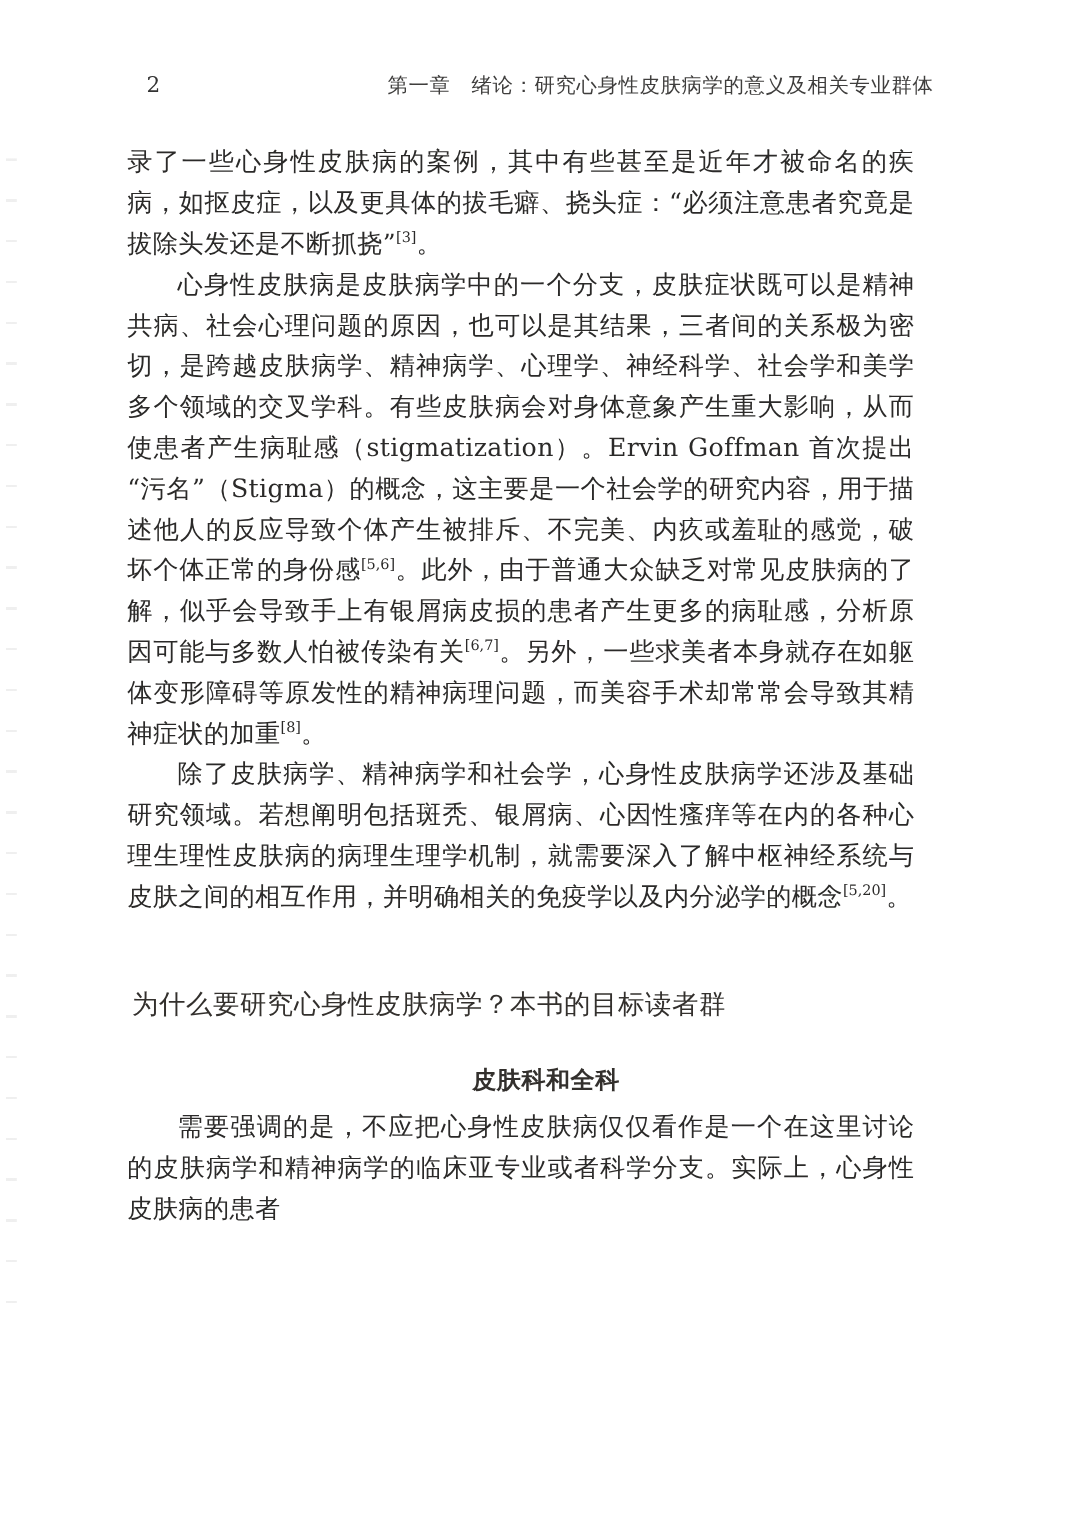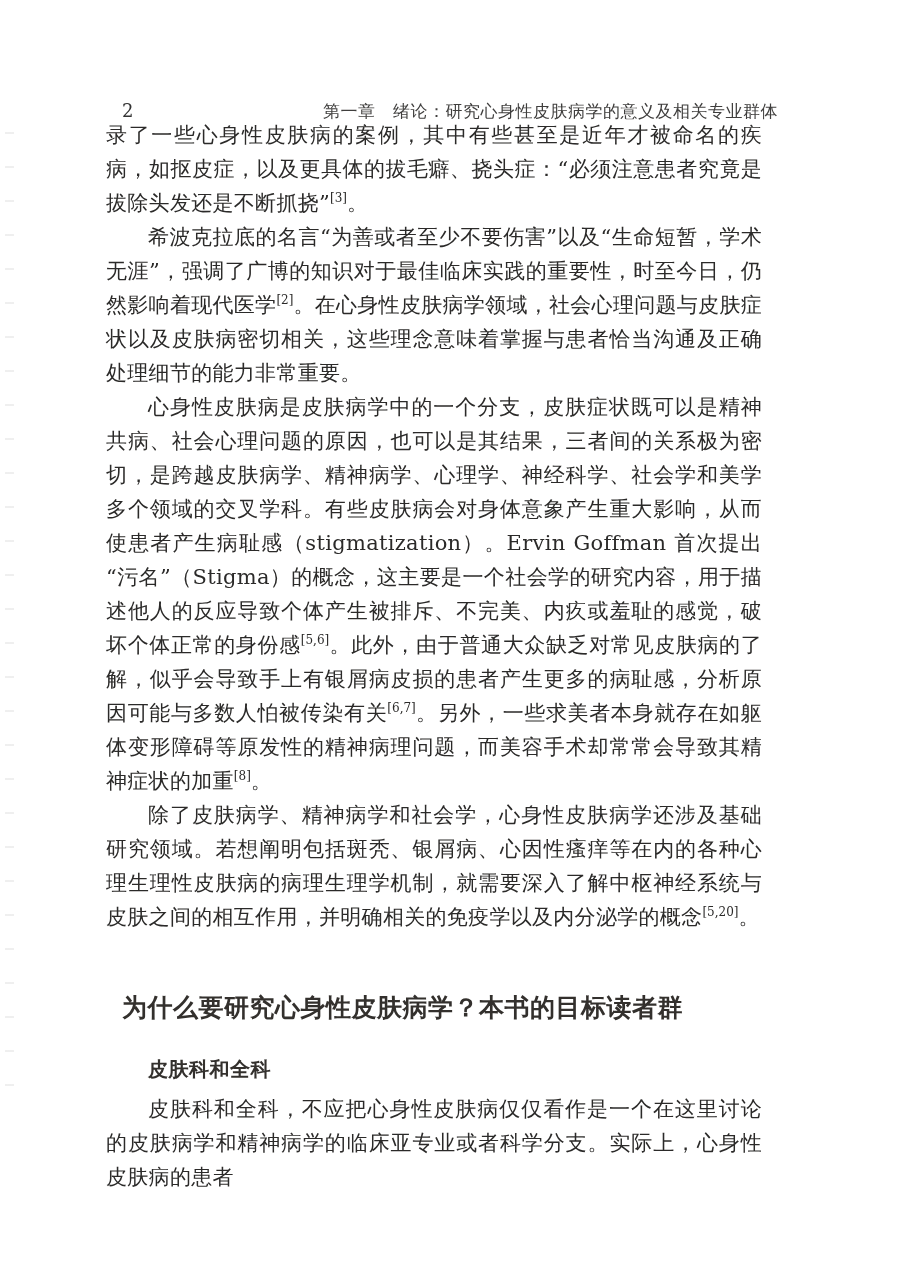--- a/index.html
+++ b/index.html
@@ -26,21 +26,20 @@
     font-size: 17px;
     color: #3f3e3d;
   }
   .running-header .pagenum {
     font-family: "DejaVu Serif", "Liberation Serif", serif;
     font-size: 18px;
     color: #333;
   }
   .running-header .title {
     letter-spacing: 0.5px;
-    margin-top: 40px;
   }
   .content {
     position: absolute;
     top: 118px;
     left: 106px;
     width: 656px;
   }
   p.para {
     margin: 0;
     font-family: "DejaVu Serif", "Liberation Serif", serif;
@@ -51,36 +50,37 @@
     letter-spacing: 0.3px;
   }
   p.para.indent { text-indent: 2em; }
   sup.ref {
     font-size: 12px;
     line-height: 0;
     vertical-align: super;
     letter-spacing: 0;
   }
   h1.section-heading {
-    margin: 54px 0 0 16px;
+    margin: 54px 0 0 4px;
     font-family: "DejaVu Sans", "Liberation Sans", sans-serif;
-    font-size: 25px;
+    font-size: 22px;
     line-height: 40px;
-    font-weight: 700;
+    font-weight: 400;
     color: #33302d;
     letter-spacing: 0.5px;
   }
   h2.subsection-heading {
     margin: 28px 0 0 42px;
-    font-family: Liberation Mono, monospace;
+    font-family: Liberation Sans, sans-serif;
     font-size: 20px;
     line-height: 30px;
     font-weight: 700;
     color: #33302d;
     letter-spacing: 0.5px;
+    text-align: center;
   }
   #section-paras { margin-top: 6px; }
   .scan-marks {
     position: absolute;
     left: 5px;
     top: 132px;
     width: 9px;
     height: 960px;
     background: repeating-linear-gradient(
       to bottom,
@@ -96,28 +96,27 @@
 <div class="page">
 
   <div class="running-header">
     <span class="pagenum">2</span>
     <span class="title">第一章　绪论：研究心身性皮肤病学的意义及相关专业群体</span>
   </div>
 
   <div class="content">
     <div id="intro-paras">
         <p class="para">录了一些心身性皮肤病的案例，其中有些甚至是近年才被命名的疾病，如抠皮症，以及更具体的拔毛癖、挠头症：“必须注意患者究竟是拔除头发还是不断抓挠”<sup class="ref">[3]</sup>。</p>
-        <p class="para indent">希波克拉底的名言“为善或者至少不要伤害”以及“生命短暂，学术无涯”，强调了广博的知识对于最佳临床实践的重要性，时至今日，仍然影响着现代医学<sup class="ref">[2]</sup>。在心身性皮肤病学领域，社会心理问题与皮肤症状以及皮肤病密切相关，这些理念意味着掌握与患者恰当沟通及正确处理细节的能力非常重要。</p>
         <p class="para indent">心身性皮肤病是皮肤病学中的一个分支，皮肤症状既可以是精神共病、社会心理问题的原因，也可以是其结果，三者间的关系极为密切，是跨越皮肤病学、精神病学、心理学、神经科学、社会学和美学多个领域的交叉学科。有些皮肤病会对身体意象产生重大影响，从而使患者产生病耻感（stigmatization）。Ervin Goffman 首次提出“污名”（Stigma）的概念，这主要是一个社会学的研究内容，用于描述他人的反应导致个体产生被排斥、不完美、内疚或羞耻的感觉，破坏个体正常的身份感<sup class="ref">[5,6]</sup>。此外，由于普通大众缺乏对常见皮肤病的了解，似乎会导致手上有银屑病皮损的患者产生更多的病耻感，分析原因可能与多数人怕被传染有关<sup class="ref">[6,7]</sup>。另外，一些求美者本身就存在如躯体变形障碍等原发性的精神病理问题，而美容手术却常常会导致其精神症状的加重<sup class="ref">[8]</sup>。</p>
         <p class="para indent">除了皮肤病学、精神病学和社会学，心身性皮肤病学还涉及基础研究领域。若想阐明包括斑秃、银屑病、心因性瘙痒等在内的各种心理生理性皮肤病的病理生理学机制，就需要深入了解中枢神经系统与皮肤之间的相互作用，并明确相关的免疫学以及内分泌学的概念<sup class="ref">[5,20]</sup>。</p>
       </div>
 
     <h1 class="section-heading">为什么要研究心身性皮肤病学？本书的目标读者群</h1>
 
     <h2 class="subsection-heading">皮肤科和全科</h2>
 
     <div id="section-paras">
-        <p class="para indent">皮肤科和全科，不应把心身性皮肤病仅仅看作是一个在这里讨论的皮肤病学和精神病学的临床亚专业或者科学分支。实际上，心身性皮肤病的患者</p>
+        <p class="para indent">需要强调的是，不应把心身性皮肤病仅仅看作是一个在这里讨论的皮肤病学和精神病学的临床亚专业或者科学分支。实际上，心身性皮肤病的患者</p>
       </div>
   </div>
 
   <div class="scan-marks"></div>
 </div>
 
 </body></html>

